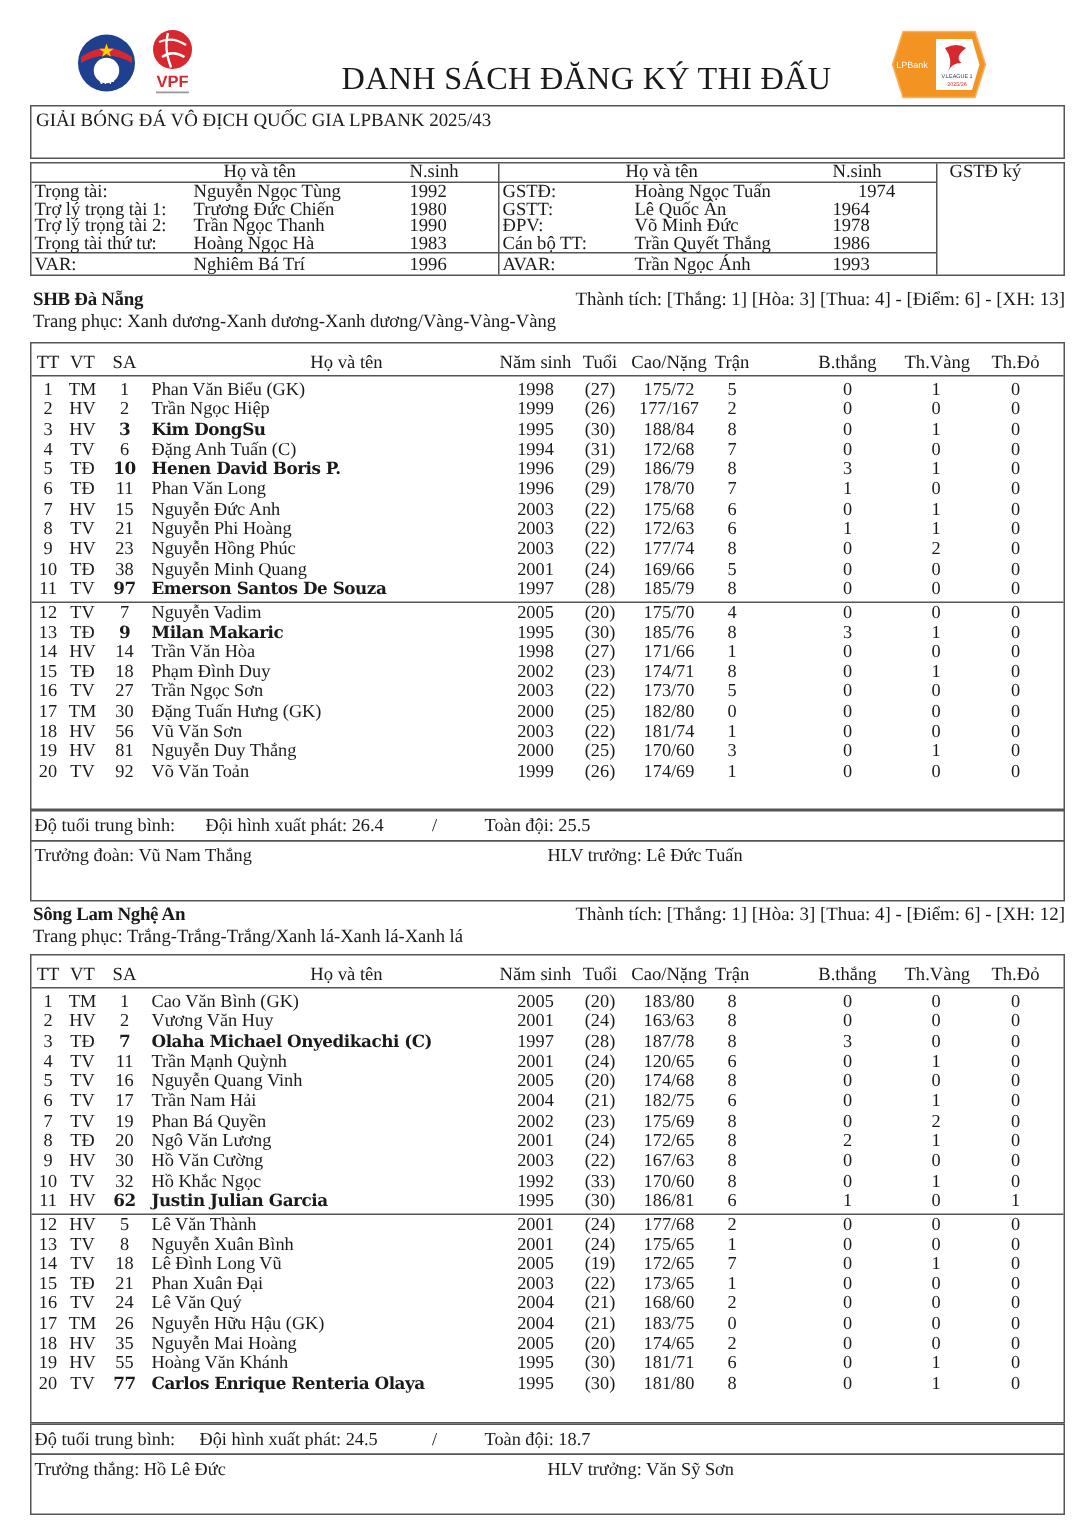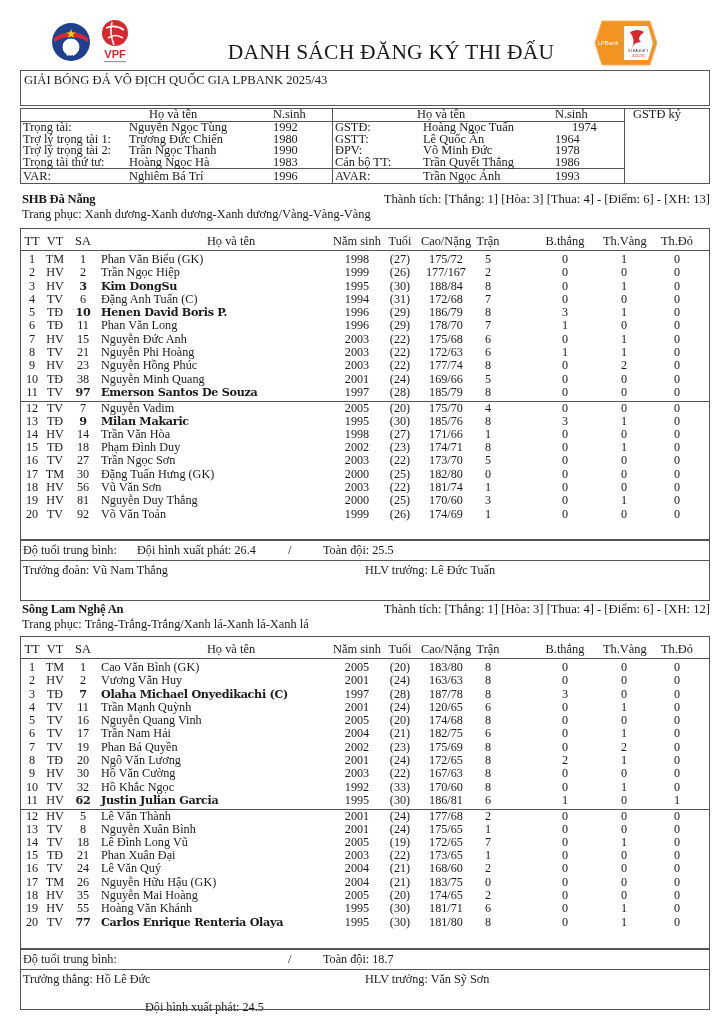--- a/index.html
+++ b/index.html
@@ -692,20 +692,20 @@
       <span class="c cn">181/80</span>
       <span class="c tr">8</span>
       <span class="c bt">0</span>
       <span class="c tv">1</span>
       <span class="c td">0</span>
     </div>
   </div>
 
 <div class="avg-box" style="top:949px;">
   <span style="left:2px;">Độ tuổi trung bình:</span>
-  <span style="left:124px;margin-top:48px;">Đội hình xuất phát: 24.5</span>
+  <span style="left:112px;">Đội hình xuất phát: 24.5</span>
   <span style="left:267px;">/</span>
   <span style="left:302px;">Toàn đội: 18.7</span>
 </div>
 <div class="staff-box" style="top:969px;">
   <span style="left:2px;">Trưởng thắng: Hồ Lê Đức</span>
   <span style="left:344px;">HLV trưởng: Văn Sỹ Sơn</span>
 </div>
 
 </body></html>

